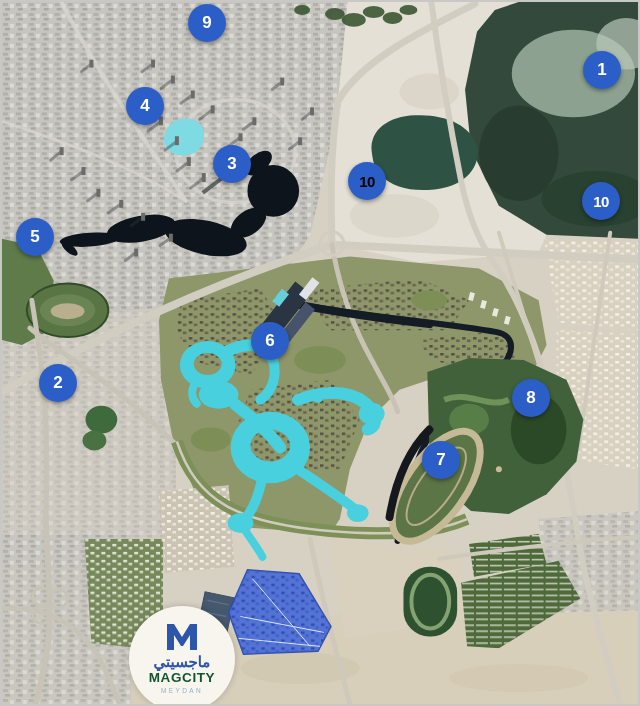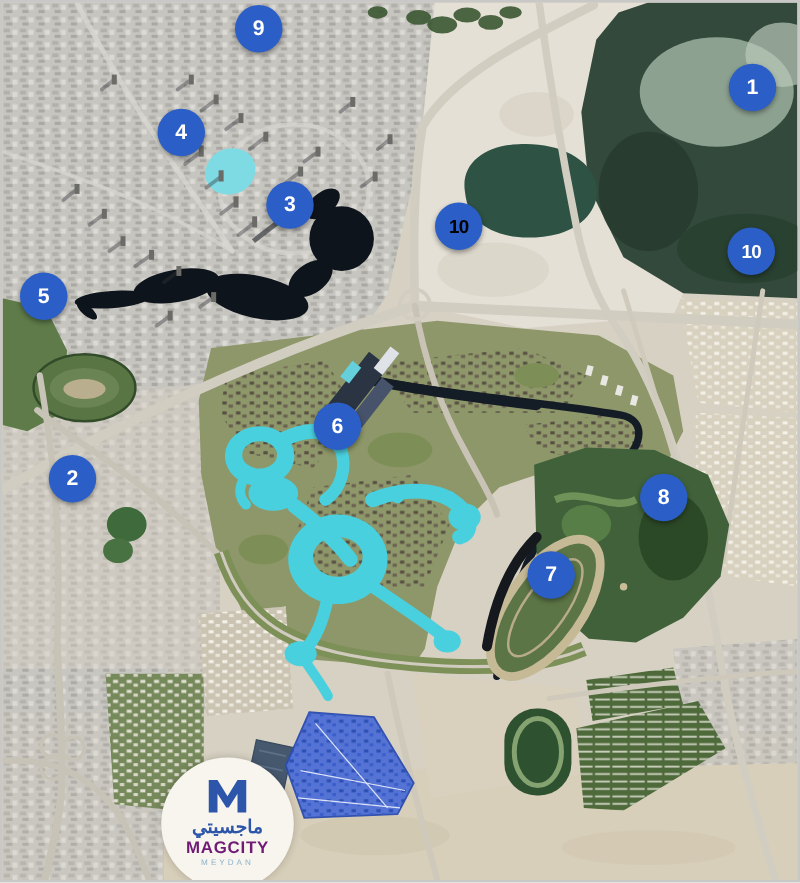--- a/index.html
+++ b/index.html
@@ -359,16 +359,16 @@
       <div class="marker" style="left: 205px; top: 21px; background: rgb(43, 95, 199); color: rgb(255, 255, 255);">9</div>
       <div class="marker" style="left: 365px; top: 179px; background: rgb(43, 95, 199); color: #000000; font-size: 15px; letter-spacing: -0.5px;">10</div>
       <div class="marker" style="left: 599px; top: 199px; background: rgb(43, 95, 199); color: rgb(255, 255, 255); font-size: 15px; letter-spacing: -0.5px;">10</div>
     </div>
 
   <div id="logo">
     <svg class="mglyph" width="36" height="30" viewBox="0 0 34 30">
       <path id="m-path" d="M2,28 L2,2 L9,2 L17,15 L25,2 L32,2 L32,28 L25,28 L25,13 L18,24 L16,24 L9,13 L9,28 Z" fill="#2d55a9"></path>
     </svg>
     <div class="arabic" style="color: rgb(45, 85, 169);">ماجسيتي</div>
-    <div class="brand" style="color: #701a75;">MAGCITY</div>
+    <div class="brand" style="color: #14532d;">MAGCITY</div>
     <div class="sub" style="color: rgb(143, 179, 204);">MEYDAN</div>
   </div>
 </div>
 
 </body></html>

